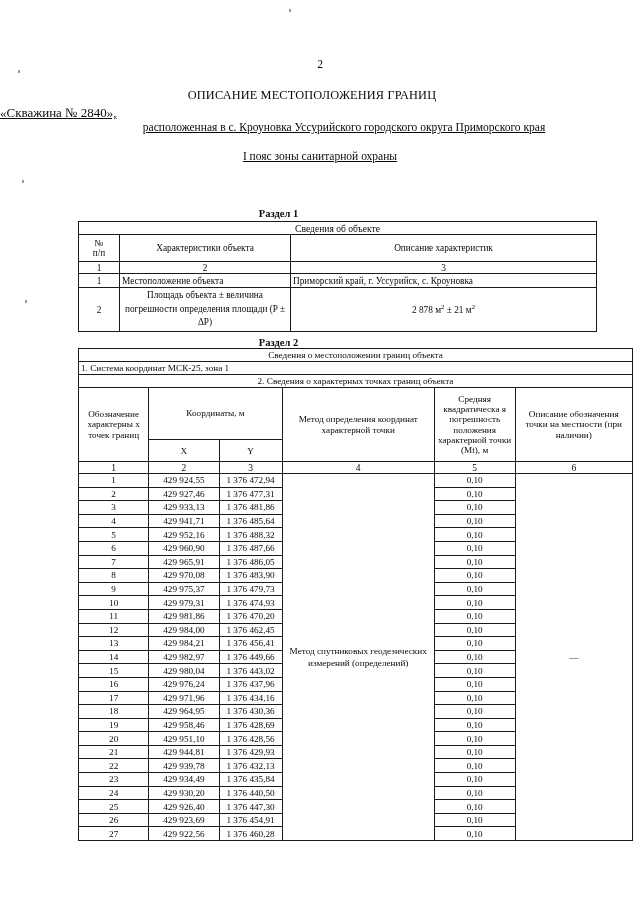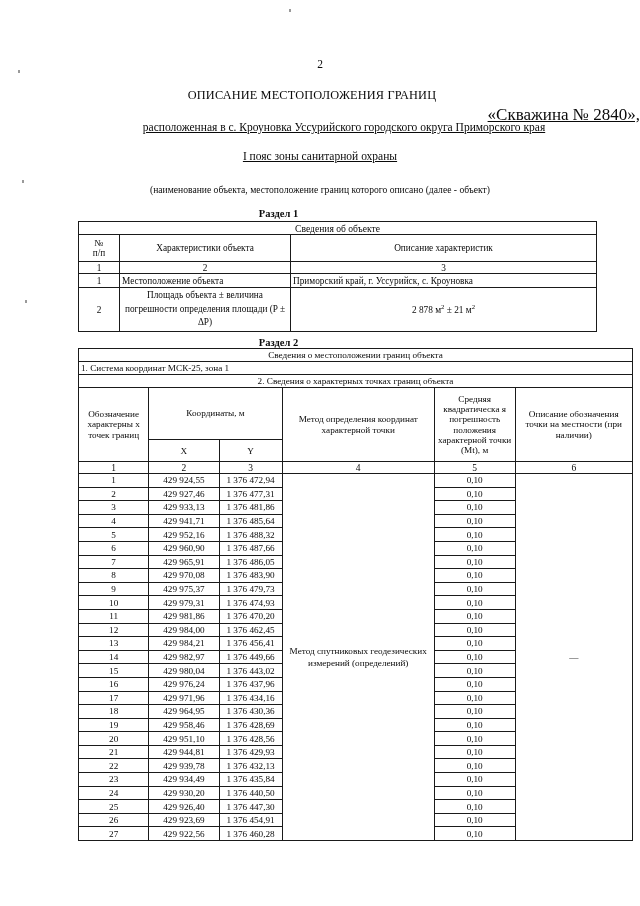--- a/index.html
+++ b/index.html
@@ -46,22 +46,22 @@
     width: 624px;
     text-align: center;
     font-size: 12.3px;
     letter-spacing: 0.15px;
   }
   .doc-subject {
     position: absolute;
     top: 105px;
     left: 0;
     width: 640px;
-    text-align: right;
-    font-size: 17px;
+    text-align: left;
+    font-size: 13px;
   }
   .doc-subject span { text-decoration: underline; }
 
   .doc-location {
     position: absolute;
     top: 121px;
     left: 0;
     width: 640px;
     text-align: center;
     font-size: 11.5px;
@@ -183,21 +183,20 @@
   </div>
 
   <div class="doc-location">
     <span>расположенная в с. Кроуновка Уссурийского городского округа Приморского края</span>
   </div>
 
   <div class="doc-zone">
     <span>I пояс зоны санитарной охраны</span>
   </div>
 
-  <div class="doc-note">(наименование объекта, местоположение границ которого описано (далее - объект)</div>
 
   <div class="section-caption" id="cap1">Раздел 1</div>
 
   <table class="grid" id="tbl1">
     <tbody>
       <tr class="t-head">
         <td class="c b" colspan="3">Сведения об объекте</td>
       </tr>
       <tr>
         <td class="col-a c b" style="height:26px;">№<br>п/п</td>

